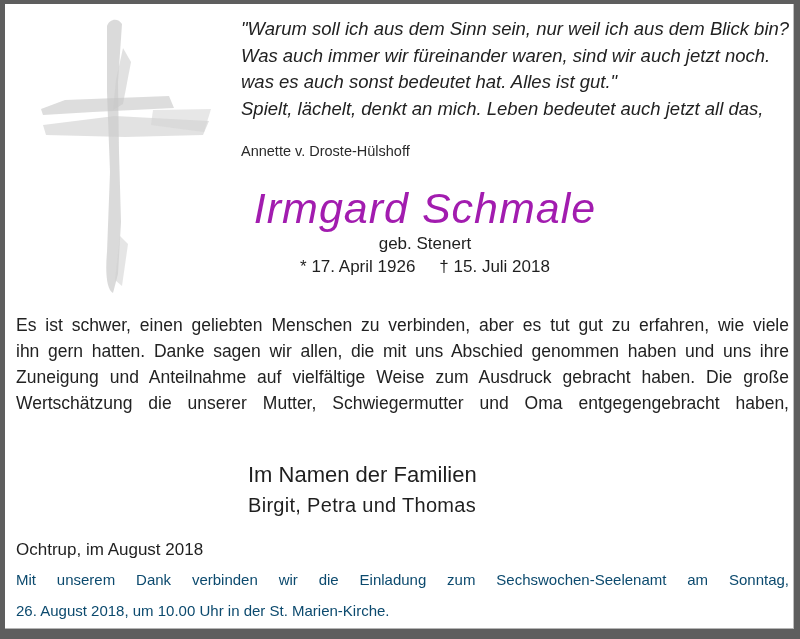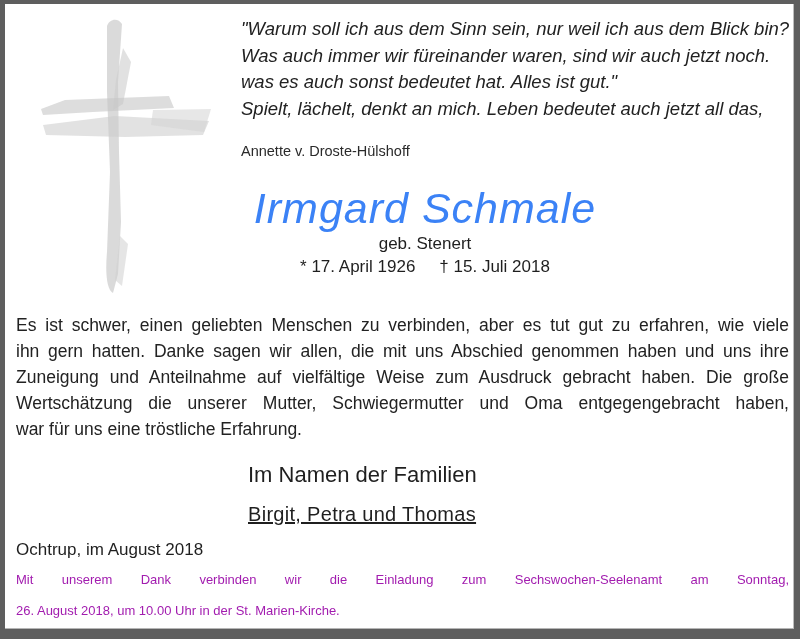--- a/index.html
+++ b/index.html
@@ -18,35 +18,35 @@
   .cross { position:absolute; left:28px; top:8px; width:185px; height:285px; }
   .quote {
     position:absolute; left:236px; top:12px;
     font-style:italic; font-size:18.5px; line-height:26.5px;
     white-space:nowrap; color:#222;
   }
   .attribution {
     font-style:normal; font-size:14.5px; margin-top:16px; color:#2a2a2a;
   }
   .name-block { position:absolute; left:205px; top:179px; width:430px; text-align:center; }
-  .name { font-size:43px; font-style:italic; line-height:1.18; letter-spacing:1px; color:#3b82f6; }
+  .name { font-size:43px; font-style:italic; line-height:1.18; letter-spacing:1px; color:#a21caf; }
   .maiden { font-size:17px; margin-top:0; }
   .dates { font-size:17px; margin-top:3px; display:flex; justify-content:center; gap:24px; }
   .body-text {
     position:absolute; left:11px; top:308px; width:773px;
     font-size:17.5px; line-height:26px; color:#222;
   }
   .jline { text-align:justify; text-align-last:justify; }
   .family { position:absolute; left:243px; top:458px; }
   .family-intro { font-size:22px; }
-  .family-names { font-size:20px; margin-top:15px; letter-spacing:0.3px;text-decoration:underline; }
+  .family-names { font-size:20px; margin-top:6px; letter-spacing:0.3px; }
   .dateline { position:absolute; left:11px; top:536px; font-size:17px; }
   .invitation {
     position:absolute; left:11px; top:560px; width:773px;
-    font-size:13px; line-height:31px; color:#a21caf;
+    font-size:15px; line-height:31px; color:#0c4a6e;
   }
 </style>
 </head>
 <body>
 
 <div class="page">
 
   <div class="cross">
     <svg width="185" height="285" viewBox="0 0 185 285" xmlns="http://www.w3.org/2000/svg">
 
@@ -79,21 +79,20 @@
       <span>* 17. April 1926</span>
       <span>† 15. Juli 2018</span>
     </div>
   </div>
 
   <div class="body-text">
     <div class="jline">Es ist schwer, einen geliebten Menschen zu verbinden, aber es tut gut zu erfahren, wie viele</div>
     <div class="jline">ihn gern hatten. Danke sagen wir allen, die mit uns Abschied genommen haben und uns ihre</div>
     <div class="jline">Zuneigung und Anteilnahme auf vielfältige Weise zum Ausdruck gebracht haben. Die große</div>
     <div class="jline">Wertschätzung die unserer Mutter, Schwiegermutter und Oma entgegengebracht haben,</div>
-    <div>war für uns eine tröstliche Erfahrung.</div>
   </div>
 
   <div class="family">
     <div class="family-intro">Im Namen der Familien</div>
     <div class="family-names">Birgit, Petra und Thomas</div>
   </div>
 
   <div class="dateline">Ochtrup, im August 2018</div>
 
   <div class="invitation">

